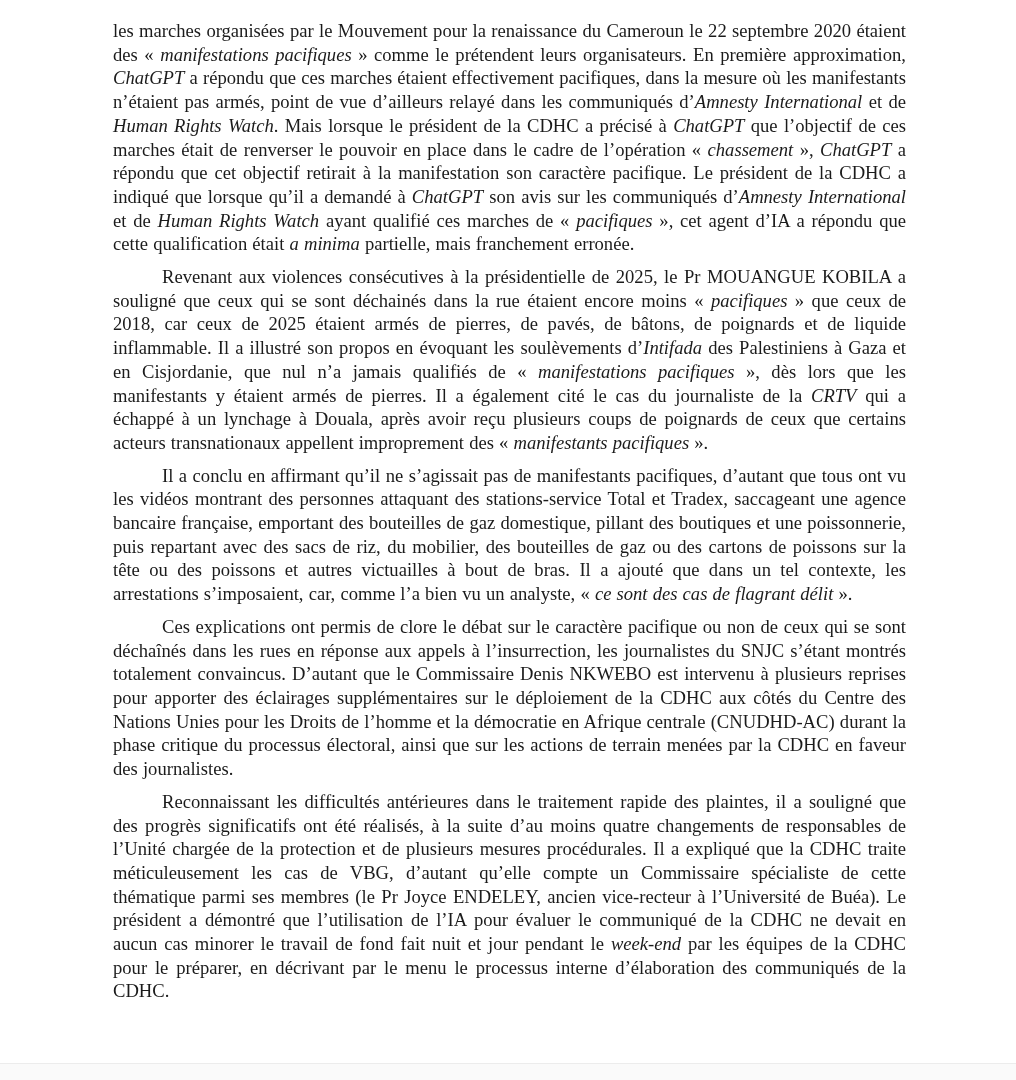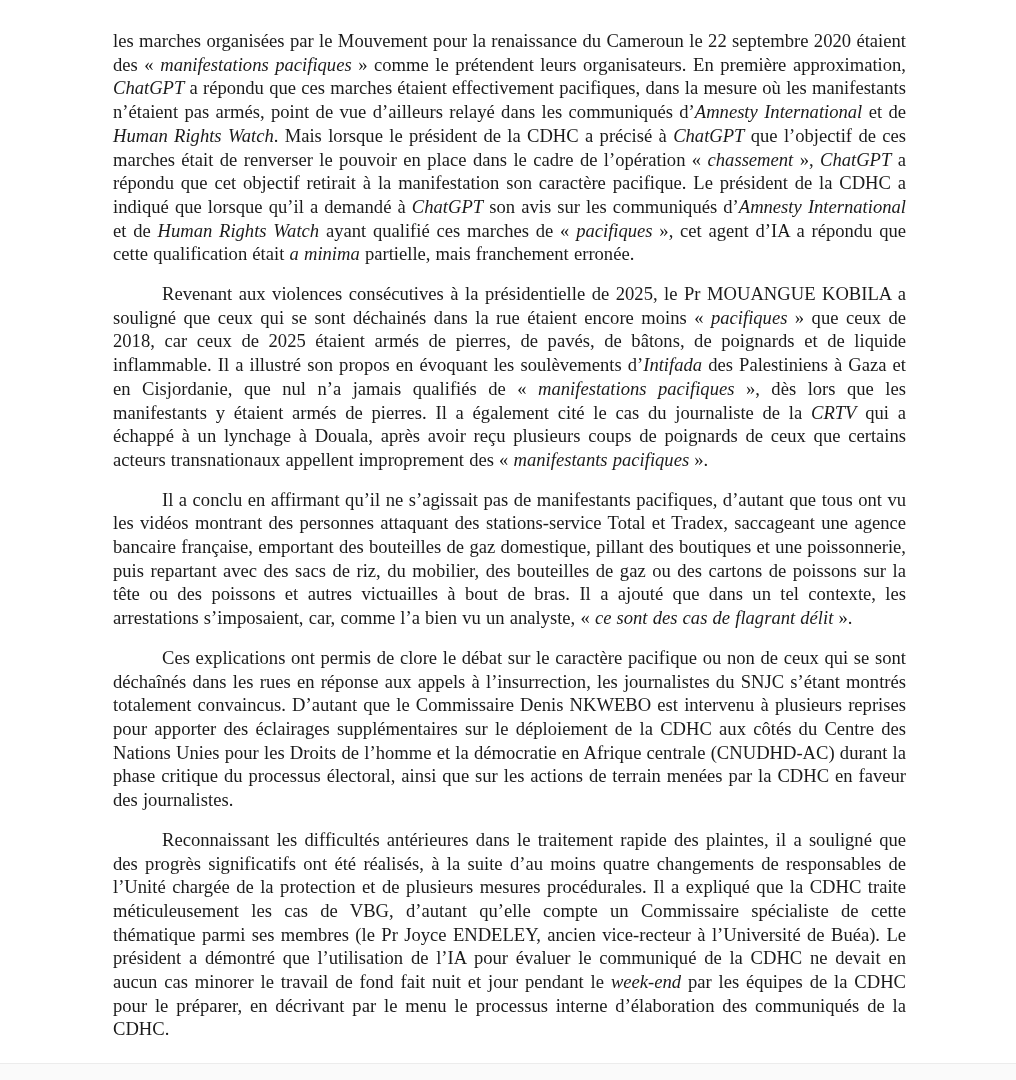--- a/index.html
+++ b/index.html
@@ -18,21 +18,21 @@
     position: absolute;
     left: 113px;
     top: 13px;
     width: 793px;
     color: #1b1b1b;
   }
   .para {
     font-size: 18.6px;
     line-height: 23.7px;
     text-align: justify;
-    margin: 16px 0 9px 0;
+    margin: 6px 0 9px 0;
     text-indent: 0;
     word-spacing: 0.5px;
   }
   .para.indent {
     text-indent: 49px;
   }
   .para i {
     font-style: italic;
   }
   .bottom-strip {

